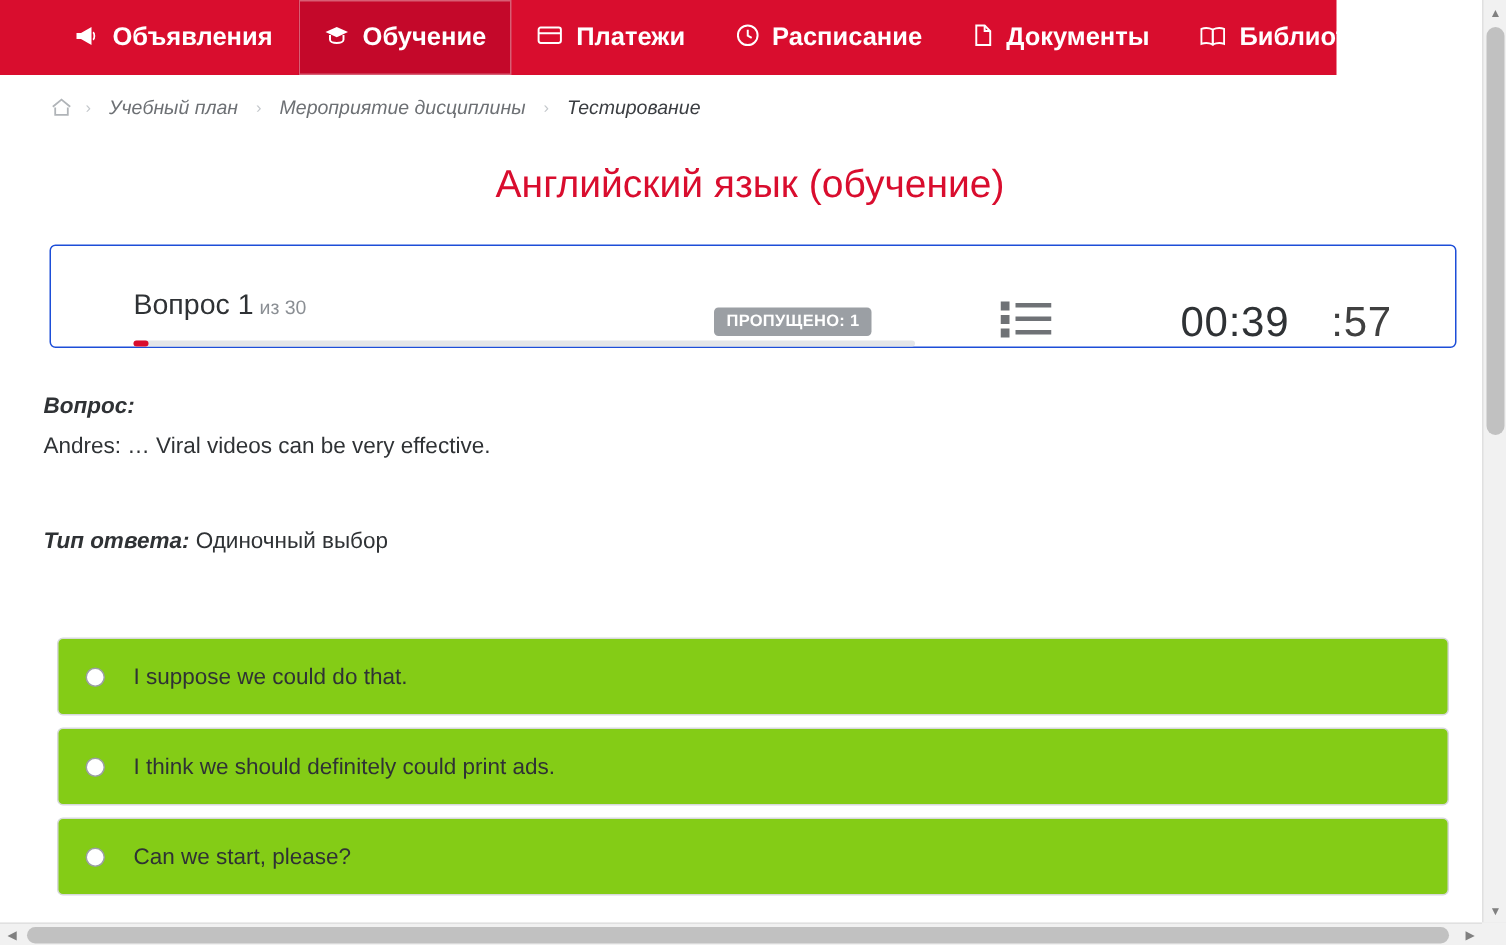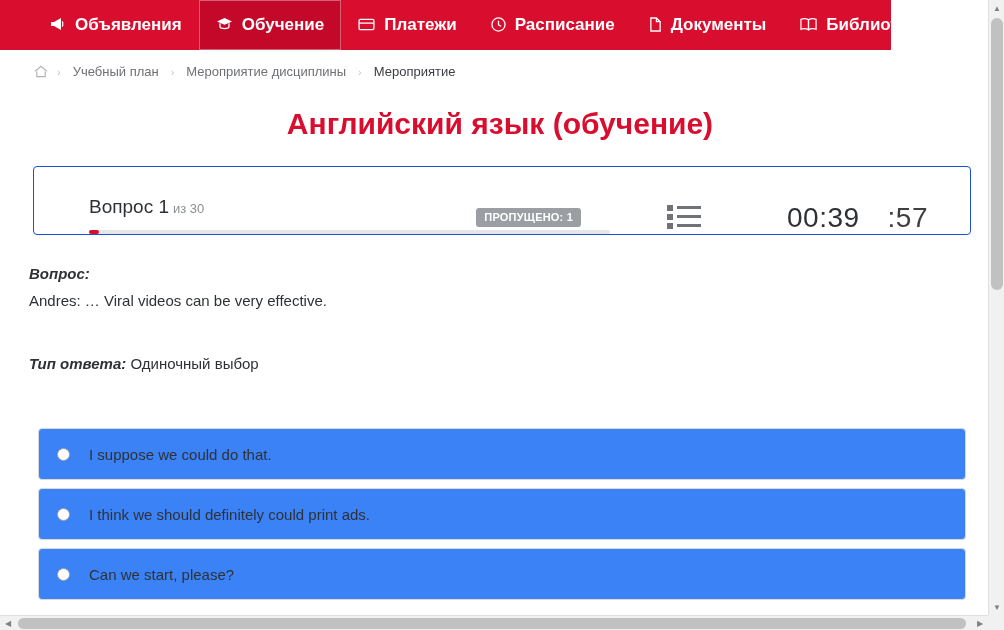--- a/index.html
+++ b/index.html
@@ -68,35 +68,36 @@
     display: inline-flex;
     width: 15px; height: 14px;
     align-items: center; justify-content: center;
     color: #9aa0a6;
   }
   .crumb {
     color: #6d7074;
     text-decoration: none;
     padding: 0 3px;
     cursor: pointer;
+    font-style: italic;
   }
   .crumb.current { color: #3a3d41; }
   .crumb-sep {
     color: #c3c7cb;
     font-size: 11px;
     padding: 0 9px;
     user-select: none;
   }
 
   
   .page-title {
     text-align: center;
     color: #d90d2e;
-    font-size: 30px;
-    font-weight: bold;
+    font-size: 26px;
+    font-weight: normal;
     margin: 16px 0 0 0;
     padding-right: 4px;
   }
 
   
   .qbar {
     margin: 25px 33px 0 33px;
     border: 1px solid #1d4ed8;
     border-radius: 4px;
     background: #fff;
@@ -196,21 +197,21 @@
   }
   .answer {
     display: flex;
     align-items: center;
     gap: 19px;
     border: 1px solid #d7d9db;
     border-radius: 4px;
     height: 52px;
     padding: 0 18px;
     margin-bottom: 8px;
-    background: #3b82f6;
+    background: #84cc16;
     cursor: pointer;
     font-size: 15px;
     color: #2f3235;
   }
   .radio {
     width: 13px; height: 13px;
     border: 1px solid #9b9fa4;
     border-radius: 50%;
     background: #fff;
     flex: none;
@@ -342,21 +343,21 @@
       <svg width="14" height="13" viewBox="0 0 14 13" fill="none">
           <path d="M1.2 6.2L7 1.4l5.8 4.8" stroke="#b0b4b8" stroke-width="1.2" fill="none"></path>
           <path d="M2.8 6.6v5h8.4v-5" stroke="#b0b4b8" stroke-width="1.2" fill="none"></path>
         </svg>
     </span>
     <span class="crumb-sep">›</span>
     <a class="crumb">Учебный план</a>
     <span class="crumb-sep">›</span>
     <a class="crumb">Мероприятие дисциплины</a>
     <span class="crumb-sep">›</span>
-    <span class="crumb current">Мероприятие</span>
+    <span class="crumb current">Тестирование</span>
   </div>
 
   <h1 class="page-title">Английский язык (обучение)</h1>
 
   <div class="qbar">
     <div class="qbar-left">
       <div class="qnum">
         <span>Вопрос 1</span><span class="of">из 30</span>
       </div>
       <div class="skipped-badge">ПРОПУЩЕНО: 1</div>

